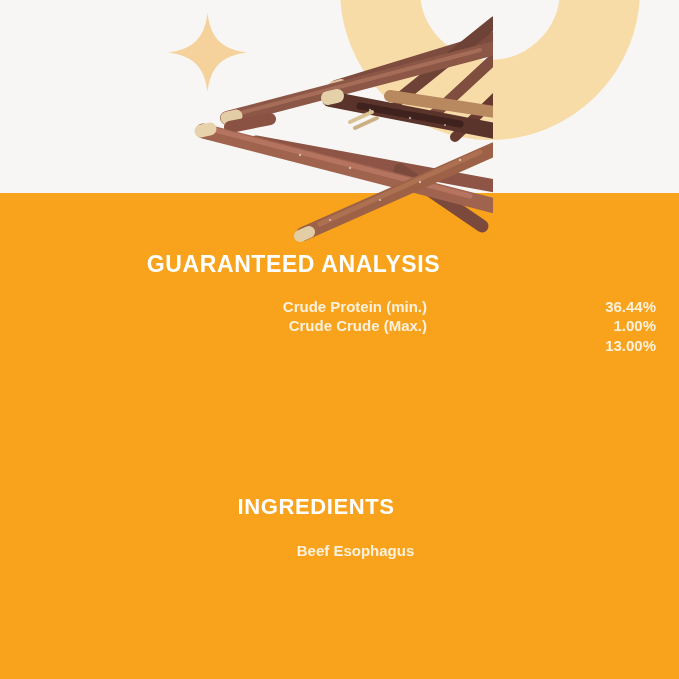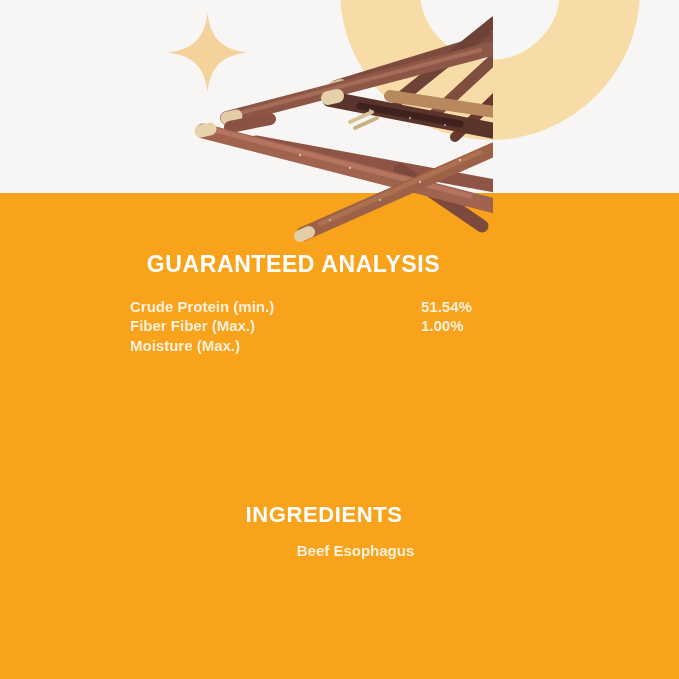--- a/index.html
+++ b/index.html
@@ -34,30 +34,30 @@
   .orange-panel{
     position:absolute;left:0;top:193px;width:679px;height:486px;
     background:var(--orange);z-index:2;
   }
   .ga-title{
     position:absolute;left:0;top:251px;width:587px;z-index:4;
     text-align:center;color:var(--heading);
     font-size:23px;font-weight:bold;letter-spacing:.6px;margin:0;
   }
   .ga-table{
-    position:absolute;left:130px;top:297px;width:520px;z-index:4;
-    color:var(--body);font-size:15px;font-weight:bold;line-height:19.3px;
+    position:absolute;left:136px;top:297px;width:520px;z-index:4;
+    color:var(--body);font-size:15px;font-weight:bold;line-height:19.3px;text-align:right;
   }
   .ga-row{display:flex;}
   .ga-label{width:291px;flex:0 0 291px;}
   .ga-value{flex:1;}
   .ing-title{
     position:absolute;left:0;top:484px;width:612px;z-index:4;
     text-align:center;color:var(--heading);
-    font-size:22px;font-weight:bold;letter-spacing:.6px;margin:18px;
+    font-size:22px;font-weight:bold;letter-spacing:.6px;margin:10px;
   }
   .ing-item{
     position:absolute;left:0;top:526px;width:679px;z-index:4;
     text-align:center;color:var(--body);
     font-size:15px;font-weight:bold;margin:16px;
   }
 </style>
 </head>
 <body>
 
@@ -119,28 +119,28 @@
     </g>
   </svg>
 
   <div class="orange-panel"></div>
 
   <h1 class="ga-title">GUARANTEED ANALYSIS</h1>
 
   <div class="ga-table">
     <div class="ga-row">
       <span class="ga-label">Crude Protein (min.)</span>
-      <span class="ga-value">51.54%</span>
+      <span class="ga-value">36.44%</span>
     </div>
     <div class="ga-row">
-      <span class="ga-label">Fiber Fiber (Max.)</span>
+      <span class="ga-label">Crude Crude (Max.)</span>
       <span class="ga-value">1.00%</span>
     </div>
     <div class="ga-row">
-      <span class="ga-label">Moisture (Max.)</span>
+      <span class="ga-value">13.00%</span>
     </div>
     <div class="ga-row">
     </div>
   </div>
 
   <h2 class="ing-title">INGREDIENTS</h2>
   <p class="ing-item">Beef Esophagus</p>
 
 </div>
 

